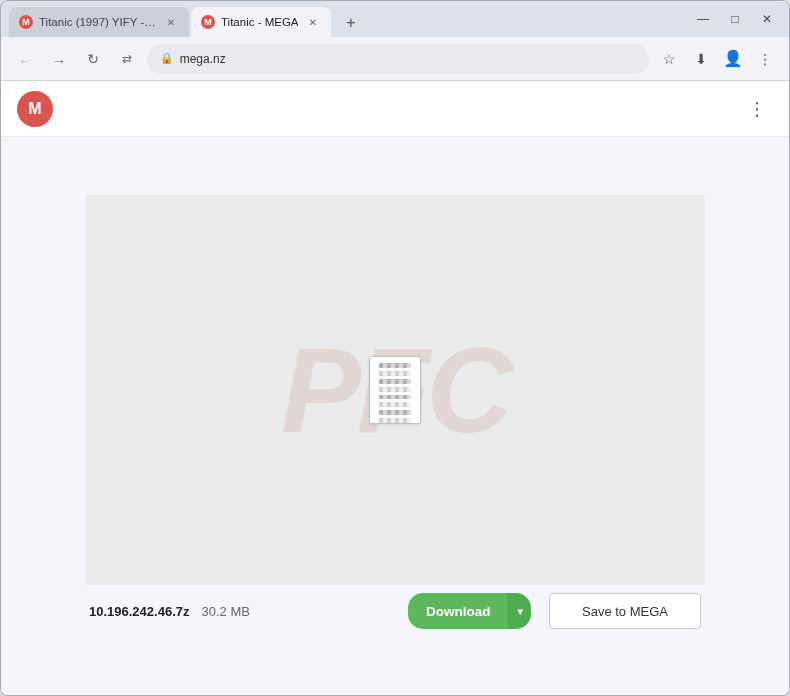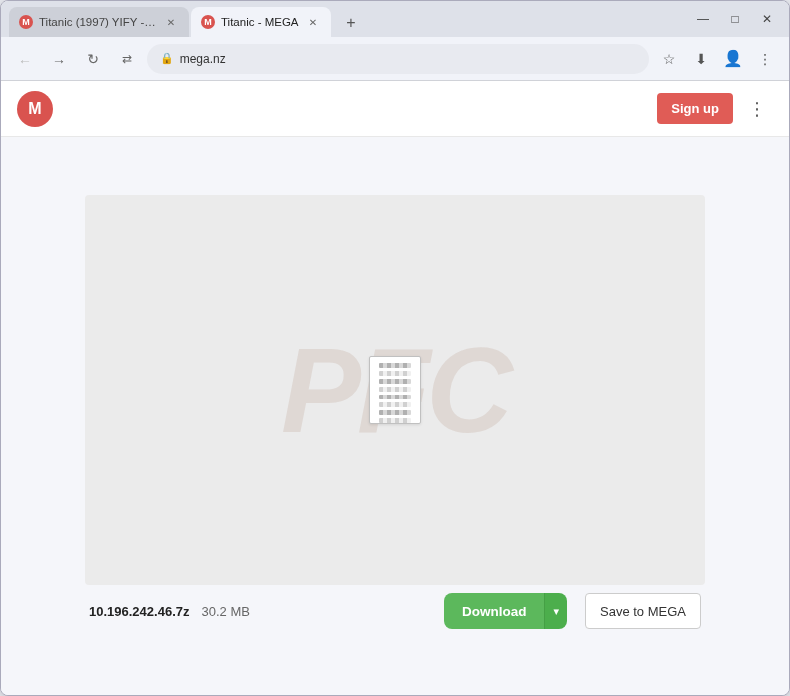--- a/index.html
+++ b/index.html
@@ -336,21 +336,21 @@
     .file-size {
       font-size: 13px;
       color: #666;
     }
 
     .file-info-spacer { flex: 1; }
 
     .download-btn-group {
       display: flex;
       height: 36px;
-      border-radius: 8px;
+      border-radius: 15px;
       overflow: hidden;
     }
 
     .download-main-btn {
       background: #5cb85c;
       color: white;
       border: none;
       padding: 0 18px;
       font-size: 13.5px;
       font-weight: 600;
@@ -369,21 +369,21 @@
       height: 36px;
       display: flex;
       align-items: center;
     }
 
     .save-to-mega-btn {
       background: white;
       color: #333;
       border: 1px solid #ccc;
       border-radius: 4px;
-      padding: 0 14px;
+      padding: 0 32px;
       font-size: 13px;
       cursor: pointer;
       height: 36px;
       margin-left: 6px;
     }
   </style>
 </head>
 <body>
 
 <div class="browser-window">
@@ -428,21 +428,20 @@
     </div>
   </div>
 
   <div class="page-content">
 
     <div class="mega-header">
       <div class="mega-logo">
         <span>M</span>
       </div>
       <div class="mega-header-spacer"></div>
-      <button class="sign-up-btn">Sign up</button>
       <div class="mega-menu-btn">⋮</div>
     </div>
 
     <div class="file-area">
 
       <div class="file-preview-box">
 
         <div class="watermark">
           <span>PFC</span>
         </div>

